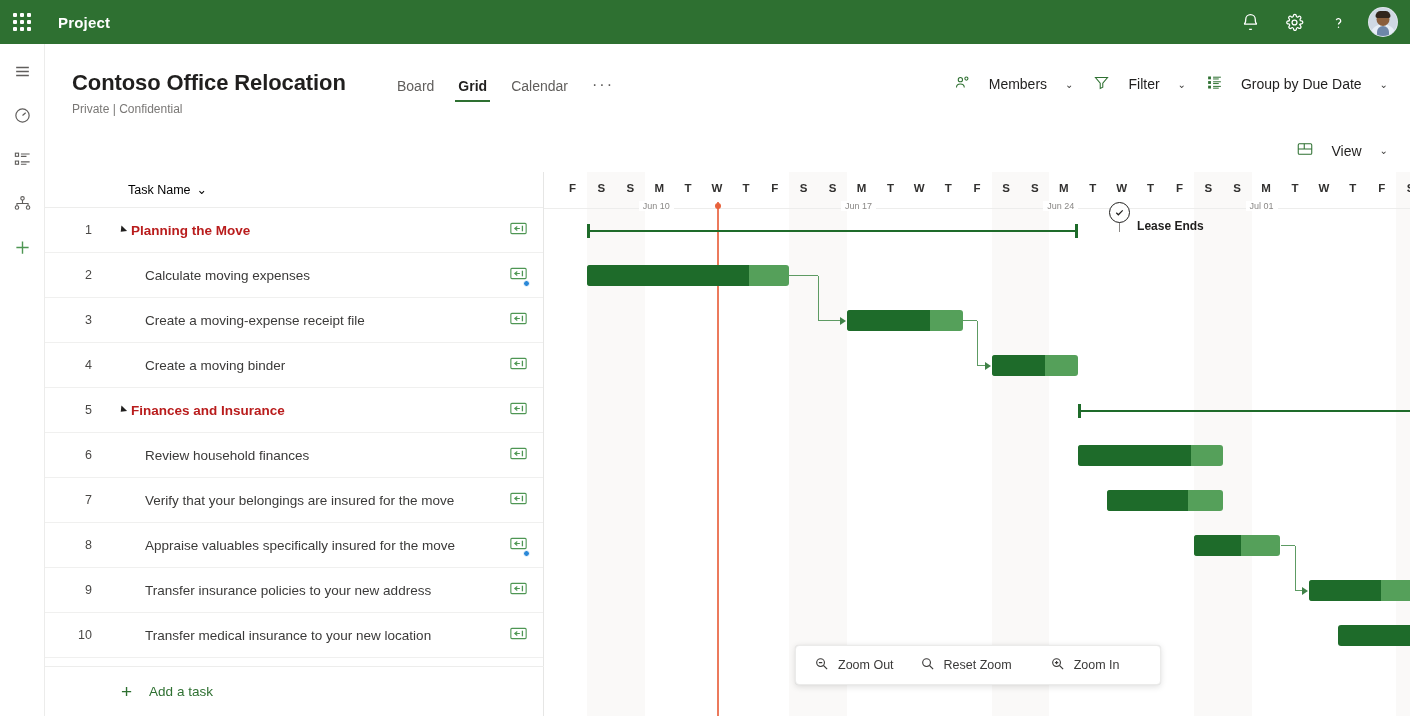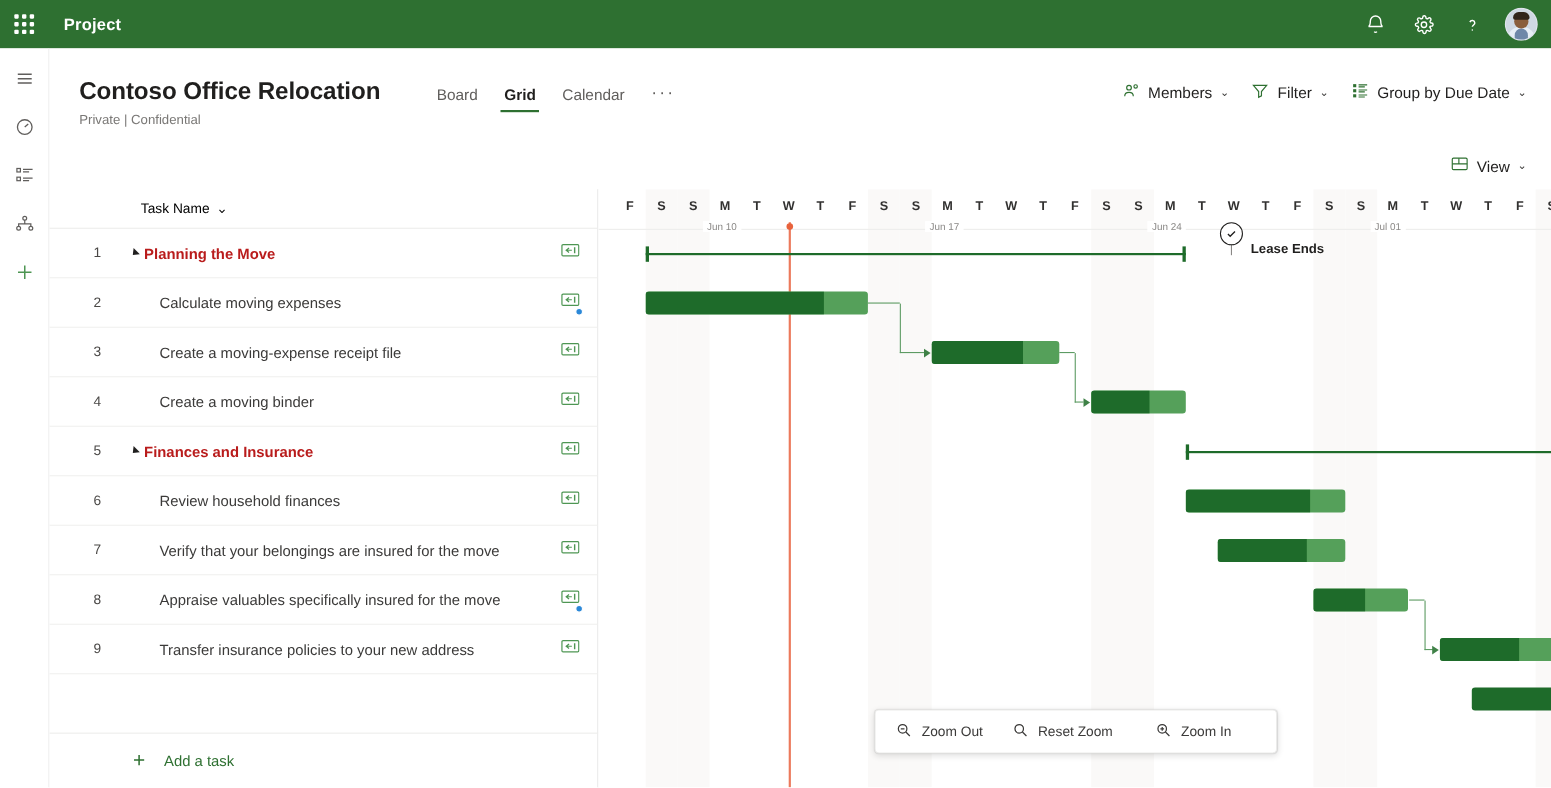--- a/index.html
+++ b/index.html
@@ -68,21 +68,21 @@
     font-size: 14px; color: #605e5c; padding: 4px 12px 8px; cursor: pointer; position: relative;
   }
   .tab.active { color: #201f1e; font-weight: bold; }
   .tab.active::after {
     content: ""; position: absolute; left: 9px; right: 9px; bottom: 0; height: 2px; background: #2e7031;
   }
   .tab-more { font-size: 16px; color: #605e5c; padding: 2px 12px 8px; cursor: pointer; letter-spacing: 2px; }
 
   .head-actions { position: absolute; right: 22px; top: 30px; display: flex; align-items: center; gap: 20px; }
   .ha {
-    display: flex; align-items: center; gap: 7px; font-size: 14px; color: #201f1e; cursor: pointer;
+    display: flex; align-items: center; gap: 18px; font-size: 14px; color: #201f1e; cursor: pointer;
   }
   .ha .chev { font-size: 10px; color: #3b3a39; }
   .view-row { position: absolute; right: 22px; top: 96px; }
 
   
   .grid-pane {
     position: absolute; left: 45px; top: 172px; width: 499px; height: 544px;
     background: #ffffff; border-right: 1px solid #e6e6e5;
   }
   .grid-head {
@@ -402,20 +402,29 @@
           <div class="tname child">Appraise valuables specifically insured for the move</div>
           <div class="row-badge"><svg width="17" height="13" viewBox="0 0 20 15" fill="none" stroke="#4e9653" stroke-width="1.3">
               <rect x="1" y="1.5" width="18" height="12" rx="1.2"></rect>
               <path d="M5.2 7.5h6.4M8.6 5.2L5.6 7.5l3 2.3" stroke-width="1.3"></path>
               <path d="M14.6 4.2v6.6" stroke-width="1.5"></path>
             </svg><span class="dot"></span></div>
         </div>
         <div class="trow">
           <div class="trow-id">9</div>
           <div class="tname child">Transfer insurance policies to your new address</div>
+          <div class="row-badge"><svg width="17" height="13" viewBox="0 0 20 15" fill="none" stroke="#4e9653" stroke-width="1.3">
+              <rect x="1" y="1.5" width="18" height="12" rx="1.2"></rect>
+              <path d="M5.2 7.5h6.4M8.6 5.2L5.6 7.5l3 2.3" stroke-width="1.3"></path>
+              <path d="M14.6 4.2v6.6" stroke-width="1.5"></path>
+            </svg></div>
+        </div>
+        <div class="trow">
+          <div class="trow-id">10</div>
+          <div class="tname child">Transfer medical insurance to your new location</div>
           <div class="row-badge"><svg width="17" height="13" viewBox="0 0 20 15" fill="none" stroke="#4e9653" stroke-width="1.3">
               <rect x="1" y="1.5" width="18" height="12" rx="1.2"></rect>
               <path d="M5.2 7.5h6.4M8.6 5.2L5.6 7.5l3 2.3" stroke-width="1.3"></path>
               <path d="M14.6 4.2v6.6" stroke-width="1.5"></path>
             </svg></div>
         </div>
       </div>
     <div class="addtask-row">
       <span class="addtask-plus">+</span>
       <span class="addtask-label">Add a task</span>

